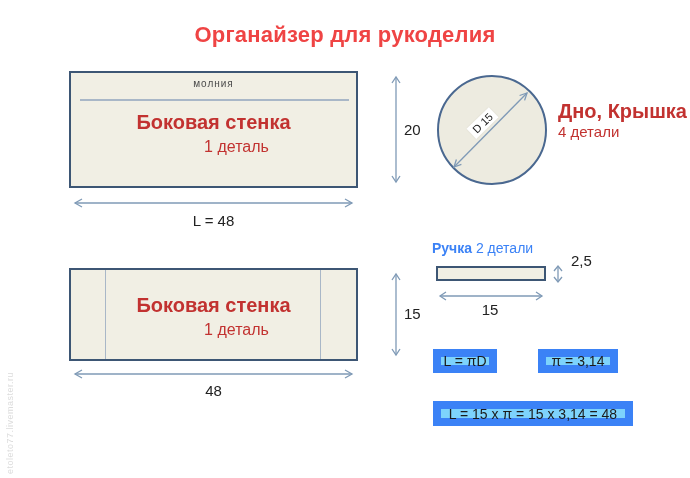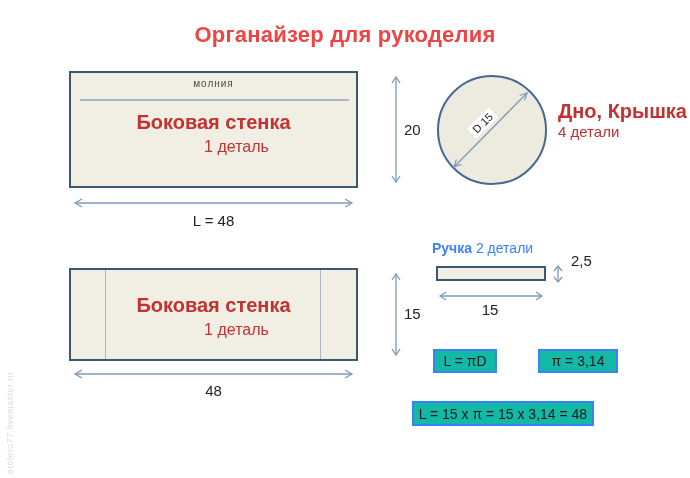--- a/index.html
+++ b/index.html
@@ -46,27 +46,27 @@
   .diam-label{
     left:467px;top:116px;background:#ffffff;padding:1px 4px;
     font-size:11px;color:#222;transform:rotate(-44deg);box-shadow:0 0 2px rgba(0,0,0,.08);
   }
   .lid-name{left:558px;top:100px;font-size:20px;font-weight:bold;color:#c23230;}
   .lid-count{left:558px;top:123px;font-size:15px;color:#c23230;}
   .handle-caption{left:432px;top:240px;font-size:14px;color:#3b82f6;}
   .handle-caption .hn{font-weight:bold;}
   .handle-rect{left:436px;top:266px;width:110px;height:15px;}
   .formula-box{
-    border:2px solid #3b82f6;background:#14b8a6;box-sizing:border-box;
+    border:8px solid #3b82f6;background:#7dd3fc;box-sizing:border-box;
     display:flex;align-items:center;justify-content:center;
     font-size:14px;color:#1b1b1b;white-space:nowrap;
   }
   .fb1{left:433px;top:349px;width:64px;height:24px;}
   .fb2{left:538px;top:349px;width:80px;height:24px;}
-  .fb3{left:412px;top:401px;width:182px;height:25px;}
+  .fb3{left:433px;top:401px;width:200px;height:25px;}
   .watermark{
     left:5px;top:474px;transform-origin:0 0;transform:rotate(-90deg);
     font-size:9px;color:#dcdcdc;letter-spacing:.5px;white-space:nowrap;
   }
   svg.arrow{display:block;}
 </style>
 </head>
 <body>
 
 <div id="page">

